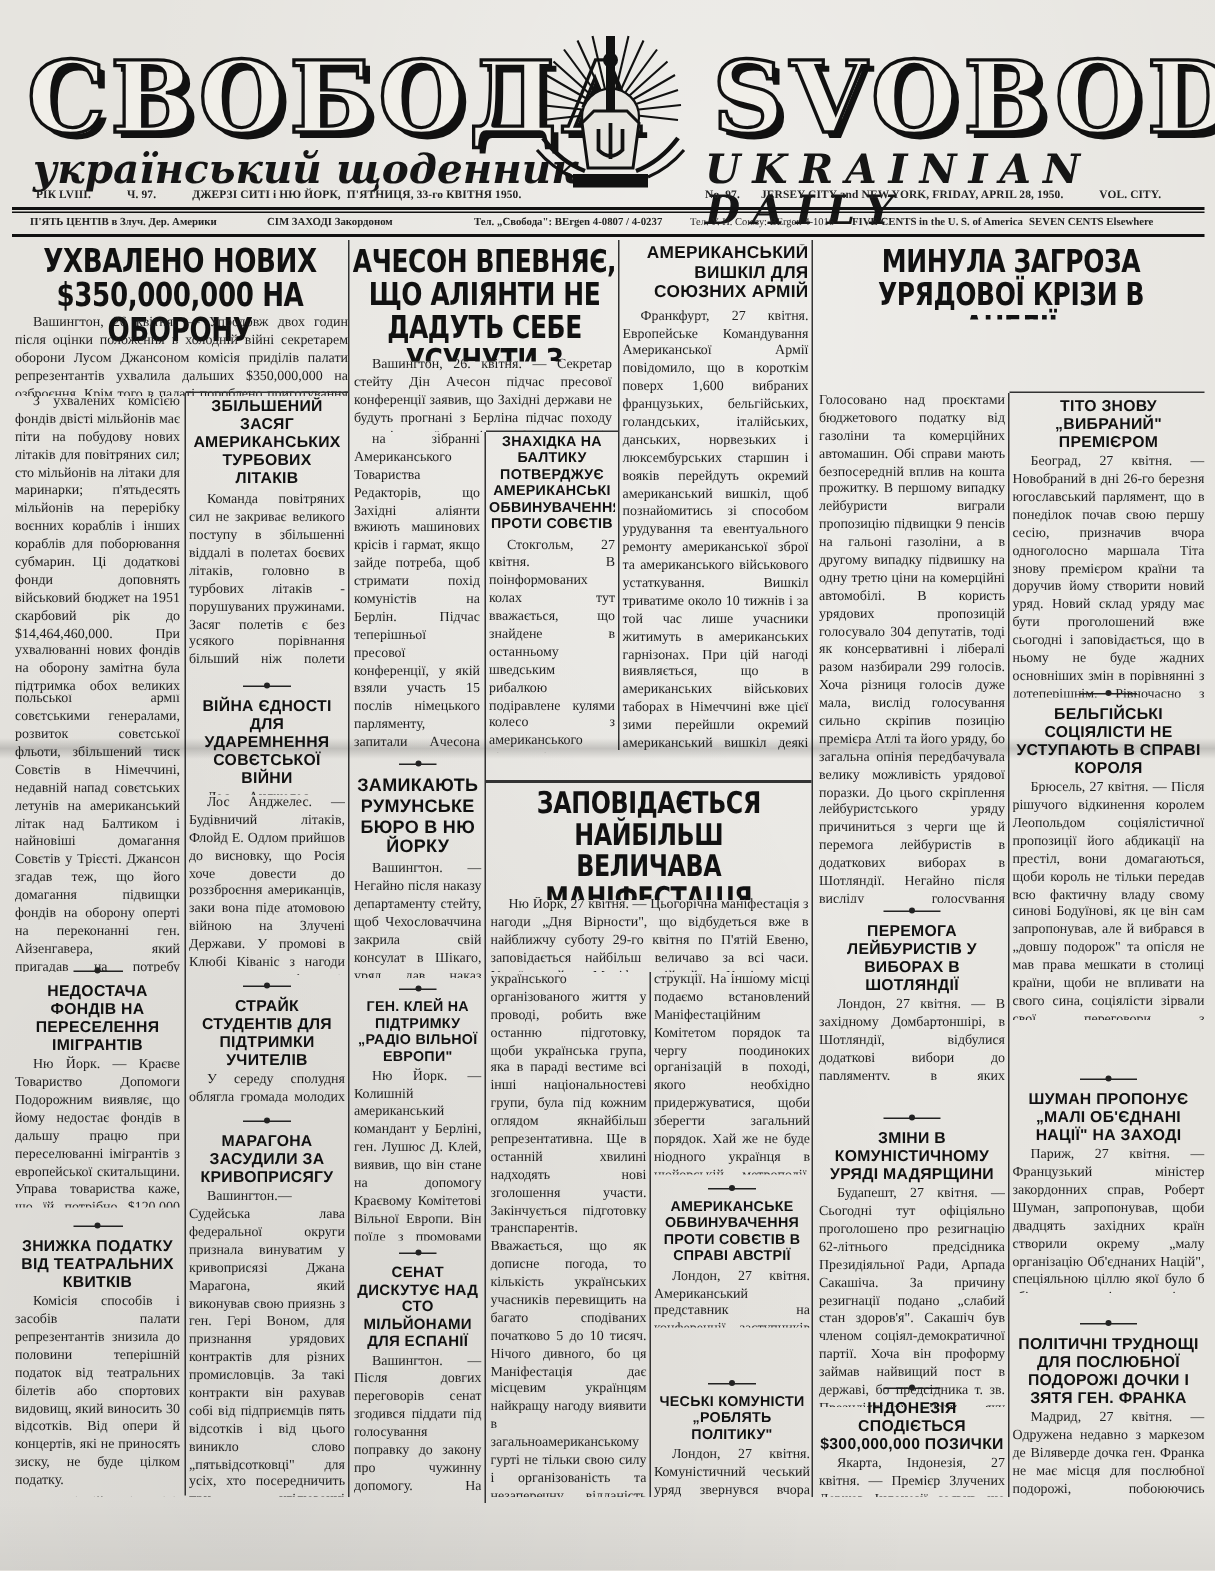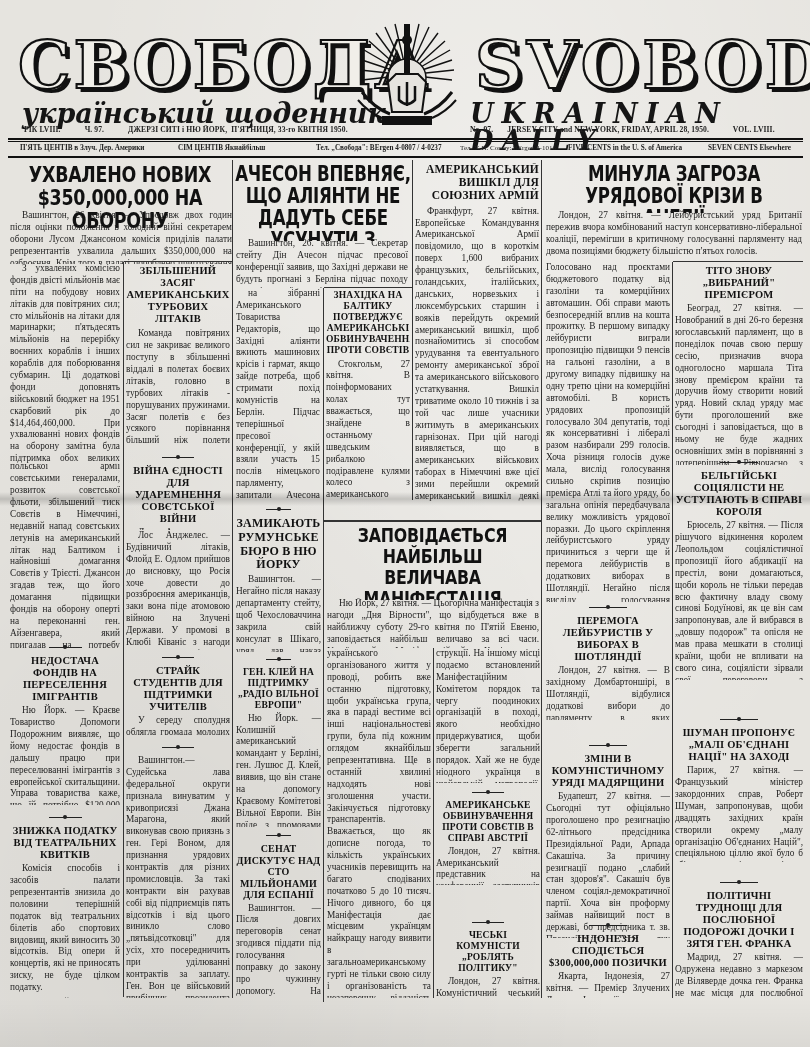--- a/index.html
+++ b/index.html
@@ -22,21 +22,21 @@
 .info span{margin-right:22px}
 .rule{position:absolute;left:8px;width:795px;background:#111}
 .strip{position:absolute;top:143px;left:8px;width:795px;height:12px;font-size:7.2px;font-weight:bold;color:#222;white-space:nowrap}
 .strip span{position:absolute;top:1px}
 
 .col{position:absolute;overflow:hidden}
 .vrule{position:absolute;width:1px;background:#333}
 .hrule{position:absolute;height:1px;background:#333}
 .hl{font-family:"DejaVu Sans Condensed","DejaVu Sans",sans-serif;font-weight:bold;text-align:center;color:#111;line-height:1.05}
 .h1{font-size:22px;letter-spacing:-.3px;transform:scaleX(.88);transform-origin:center}
-.h2{font-size:10.5px;font-family:Liberation Serif, serif;font-weight:bold;text-transform:uppercase;letter-spacing:.2px;line-height:1.15}
+.h2{font-size:10.5px;font-family:Liberation Sans, sans-serif;font-weight:bold;text-transform:uppercase;letter-spacing:.2px;line-height:1.15}
 .body{font-size:9.3px;line-height:1.28;text-align:justify;color:#1e1e1e;hyphens:auto}
 .body p{text-indent:12px;margin-bottom:3px}
 .dingbat{height:9px;position:relative;margin:3px auto}
 .dingbat:before{content:"";position:absolute;left:35%;right:35%;top:4px;height:1px;background:#222}
 .dingbat:after{content:"";position:absolute;left:50%;top:2px;width:4px;height:4px;margin-left:-2px;background:#222;border-radius:50%}
 .fold{position:absolute;left:0;width:810px;height:14px;top:492px;background:linear-gradient(180deg,transparent,rgba(0,0,0,.16),transparent)}
 .smudge{position:absolute;left:0;top:998px;width:810px;height:49px;background:linear-gradient(180deg,transparent,rgba(0,0,0,.05))}
 </style>
 </head>
 <body>
@@ -80,34 +80,34 @@
 
     <div class="info" style="left:24px">
       <span>РІК LVIII.</span>
       <span>Ч. 97.</span>
       <span style="margin-right:2px">ДЖЕРЗІ СИТІ і НЮ ЙОРК,</span>
       <span>П'ЯТНИЦЯ, 33-го КВІТНЯ 1950.</span>
     </div>
     <div class="info" style="left:470px">
       <span style="margin-right:12px">No. 97.</span>
       <span style="margin-right:22px">JERSEY CITY and NEW YORK, FRIDAY, APRIL 28, 1950.</span>
-      <span>VOL. LVIII.</span>
+      <span>VOL. CITY.</span>
     </div>
   </div>
 
   <div class="rule" style="top:138px;height:2px"></div>
   <div class="rule" style="top:141px;height:1px"></div>
 
   <div class="strip">
     <span style="left:12px">П'ЯТЬ ЦЕНТІВ в Злуч. Дер. Америки</span>
-    <span style="left:170px">СІМ ЦЕНТІВ Якнайбільш</span>
+    <span style="left:170px">СІМ ЗАХОДІ Закордоном</span>
     <span style="left:308px">Тел. „Свобода": BErgen 4-0807 / 4-0237</span>
     <span style="left:452px;font-weight:normal;font-size:7px">Тел. У. Н. Союзу: BErgen 4-1016</span>
     <span style="left:560px">FIVE CENTS in the U. S. of America</span>
-    <span style="left:700px">SEVEN CENTS Elsewhere</span>
+    <span style="left:678px">SEVEN CENTS Elsewhere</span>
   </div>
   <div class="rule" style="top:156px;height:2px"></div>
 
   <div class="vrule" style="left:232px;top:160px;height:838px"></div>
   <div class="vrule" style="left:412px;top:160px;height:340px"></div>
   <div class="vrule" style="left:541px;top:160px;height:838px"></div>
 
   <div class="col" style="left:10px;top:163px;width:220px;height:835px">
     <div class="hl h1" style="width:250px;margin-left:-15px">УХВАЛЕНО НОВИХ $350,000,000 НА ОБОРОНУ</div>
   </div>
@@ -163,20 +163,21 @@
   </div>
   <div class="col" style="left:126px;top:650px;width:104px;height:85px">
     <div class="dingbat"></div>
     <div class="hl h2">СТРАЙК СТУДЕНТІВ ДЛЯ ПІДТРИМКИ УЧИТЕЛІВ</div>
     <div class="body" style="margin-top:2px">
         <p>У середу сполудня облягла громада молодих студентів, в числі 3,000 хлопців і дівчат з гайскул нюйорський ратуш, домагаючися признання підвищки платні для учителів. Студенти з деяких шкіл вийшли на страйк, щоб узяти участь у демонстрації.</p>
       </div>
   </div>
   <div class="col" style="left:126px;top:740px;width:104px;height:258px">
     <div class="dingbat"></div>
+    <div class="hl h2">МАРАГОНА ЗАСУДИЛИ ЗА КРИВОПРИСЯГУ</div>
     <div class="body" style="margin-top:2px">
         <p>Вашингтон.— Судейська лава федеральної округи признала винуватим у кривоприсязі Джана Марагона, який виконував свою приязнь з ген. Гері Воном, для признання урядових контрактів для різних промисловців. За такі контракти він рахував собі від підприємців пять відсотків і від цього виникло слово „пятьвідсотковці" для усіх, хто посередничить при уділюванні контрактів за заплату. Ген. Вон це військовий прибічник президента Трумана. Перед роком сенат почав слідство над Марагоном і тоді він заперечив під присягою, наче б він мав банкове конто з нагород, які він дістава за контракти. Рішення лави присяжних судів дає підставу судді засудити Марагона на кару тюрми до 10 років. Заки буде виданий присуд, він мусить сидіти в тюрмі.</p>
       </div>
   </div>
 
   <div class="col" style="left:235px;top:163px;width:175px;height:78px">
     <div class="hl h1" style="font-size:21px;width:200px;margin-left:-12px">АЧЕСОН ВПЕВНЯЄ, ЩО АЛІЯНТИ НЕ ДАДУТЬ СЕБЕ УСУНУТИ З БЕРЛІНА</div>
   </div>
   <div class="col body" style="left:236px;top:238px;width:172px;height:50px">
     <p>Вашингтон, 26. квітня. — Секретар стейту Дін Ачесон підчас пресової конференції заявив, що Західні держави не будуть прогнані з Берліна підчас походу комуністичної молоді в днi 28. травня. Він не говорив так завзято, як у суботу, коли то „безіменний урядовець" сказав</p>
@@ -250,23 +251,20 @@
     <div class="dingbat"></div>
     <div class="hl h2" style="font-size:9.5px">ЧЕСЬКІ КОМУНІСТИ „РОБЛЯТЬ ПОЛІТИКУ"</div>
     <div class="body" style="margin-top:2px">
         <p>Лондон, 27 квітня. Комуністичний чеський уряд звернувся вчора мусь нотою до уряду Британії, пропонуючи „договір миру" між великодержавами в рамках Об'єднаних Націй". Нота повна комуністичної фразеології про „підпалювачів війни".</p>
       </div>
   </div>
 
   <div class="col" style="left:545px;top:163px;width:258px;height:50px">
     <div class="hl h1" style="font-size:21px">МИНУЛА ЗАГРОЗА УРЯДОВОЇ КРІЗИ В АНГЛІЇ</div>
   </div>
-  <div class="col body" style="left:546px;top:210px;width:256px;height:52px">
-    <p>Лондон, 27 квітня. — Лейбуристський уряд Британії пережив вчора комбінований наступ консервативно-ліберальної коаліції, перемігши в критичному голосуванні парляменту над двома позиціями бюджету більшістю п'ятьох голосів.</p>
-  </div>
   <div class="col body" style="left:546px;top:262px;width:124px;height:340px">
     <p style="text-indent:0">Голосовано над проєктами бюджетового податку від газоліни та комерційних автомашин. Обі справи мають безпосередній вплив на кошта прожитку. В першому випадку лейбуристи виграли пропозицію підвищки 9 пенсів на гальоні газоліни, а в другому випадку підвишку на одну третю ціни на комерційні автомобілі. В користь урядових пропозицій голосувало 304 депутатів, тоді як консервативні і лібералі разом назбирали 299 голосів. Хоча різниця голосів дуже мала, вислід голосування сильно скріпив позицію премієра Атлі та його уряду, бо загальна опінія передбачувала велику можливість урядової поразки. До цього скріплення лейбуристського уряду причиниться з черги ще й перемога лейбуристів в додаткових виборах в Шотляндії. Негайно після висліду голосування повідомлено, що на випадок поразки лейбуристів король мав в пляні не розв'язувати парляменту і не проголошувати нових виборів, тільки доручити Вінстонові Черчілеві створити консервативний уряд з парляментарною меншістю.</p>
   </div>
   <div class="vrule" style="left:672px;top:262px;height:736px"></div>
   <div class="hrule" style="left:673px;top:261px;width:130px"></div>
 
   <div class="col" style="left:546px;top:600px;width:124px;height:120px">
     <div class="dingbat"></div>
     <div class="hl h2">ПЕРЕМОГА ЛЕЙБУРИСТІВ У ВИБОРАХ В ШОТЛЯНДІЇ</div>
     <div class="body" style="margin-top:2px">

